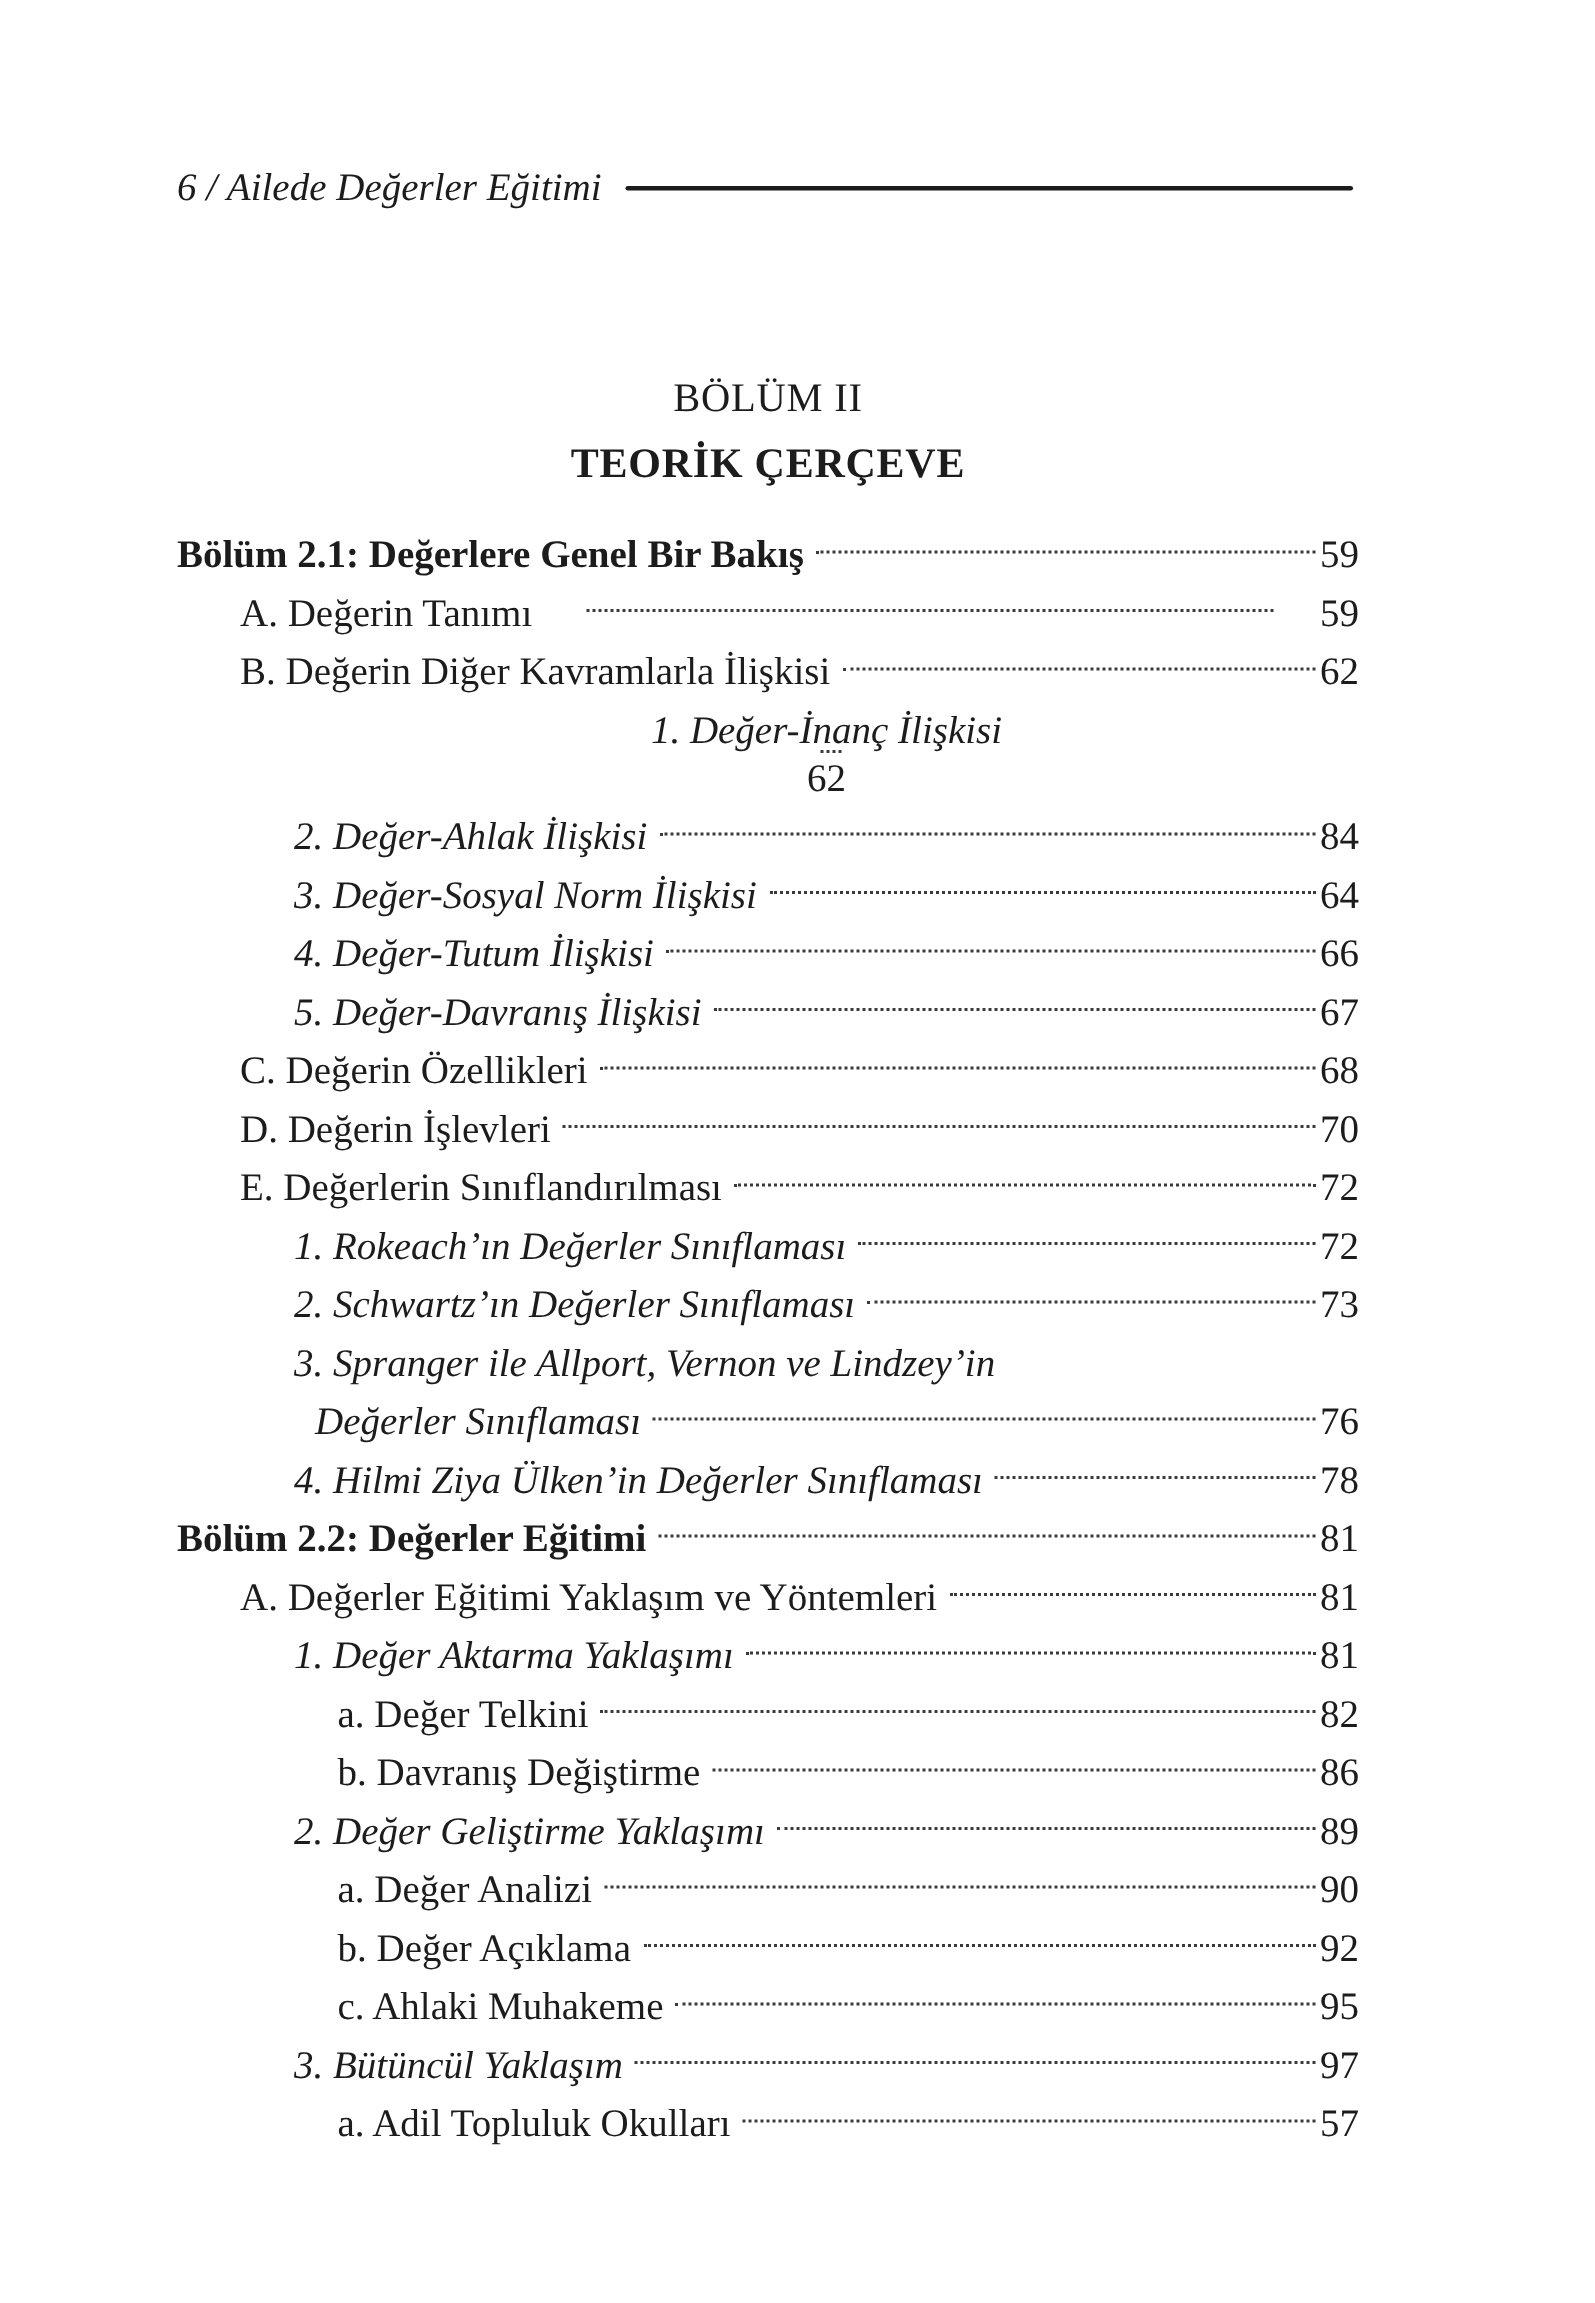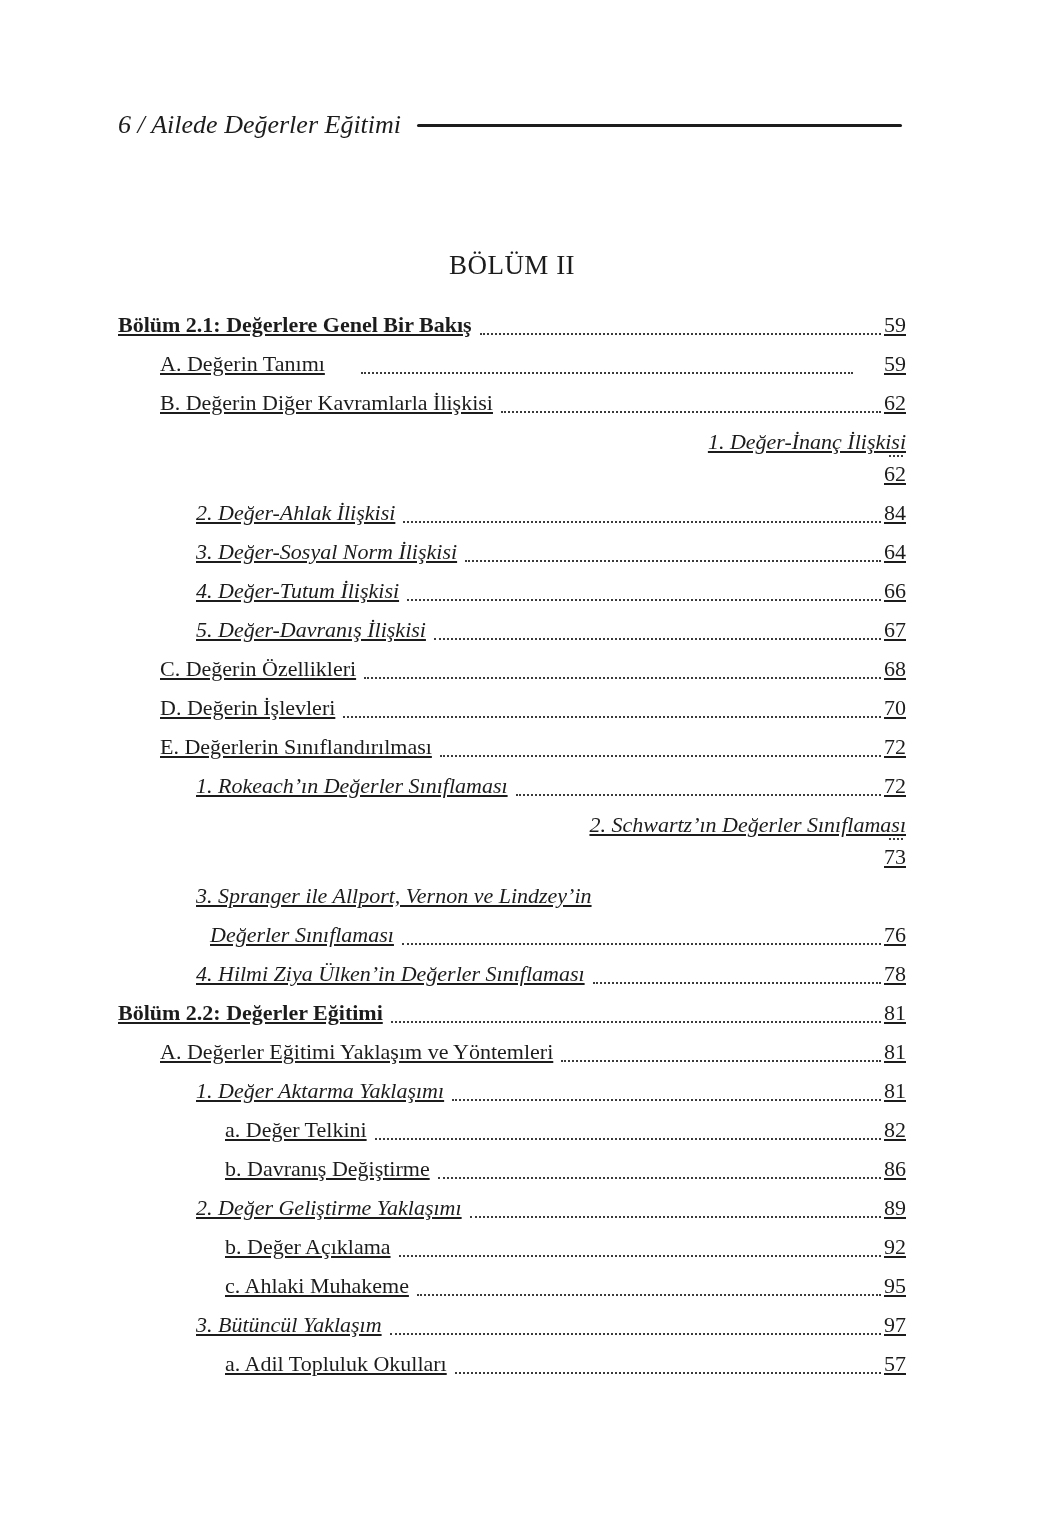--- a/index.html
+++ b/index.html
@@ -52,25 +52,24 @@
     text-align: center;
     font-size: 28px;
     font-weight: bold;
     margin-top: 13px;
     letter-spacing: 0.5px;
   }
   
   .toc { margin-top: 30px; }
   .toc-row {
     display: flex;
-    align-items: flex-end;
-    font-size: 22px;
+    align-items: center;
+    font-size: 26px;
     line-height: 27px;
     margin-bottom: 12px;
-    text-decoration: underline;
   }
   .toc-row.gap { margin-top: 9px; }
   .toc-label.bold { font-weight: bold; }
   .toc-label.italic { font-style: italic; }
   .leader {
     flex: 1 1 auto;
     min-width: 14px;
     border-bottom: 2px dotted #3a3a3a;
     margin: 0 3px 3px 8px;
   }
@@ -82,20 +81,21 @@
 <div class="page">
   <div class="content">
 
     <div class="running-header">
       <span class="pgnum">6 / </span>
       <span class="booktitle">Ailede Değerler Eğitimi</span>
       <span class="rule"></span>
     </div>
 
     <div class="kicker">BÖLÜM II</div>
+    <div class="chapter-title">TEORİK ÇERÇEVE</div>
 
     <div class="toc">
         <div class="toc-row" style="padding-left: 0px;">
           <span class="toc-label bold">Bölüm 2.1: Değerlere Genel Bir Bakış</span>
           <span class="leader"></span>
           <span class="pagenum">59</span>
         </div>
         <div class="toc-row" style="padding-left: 42px; gap: 28px;">
           <span class="toc-label normal">A. Değerin Tanımı</span>
           <span class="leader"></span>
@@ -144,21 +144,21 @@
         <div class="toc-row gap" style="padding-left: 42px;">
           <span class="toc-label normal">E. Değerlerin Sınıflandırılması</span>
           <span class="leader"></span>
           <span class="pagenum">72</span>
         </div>
         <div class="toc-row" style="padding-left: 78px;">
           <span class="toc-label italic">1. Rokeach’ın Değerler Sınıflaması</span>
           <span class="leader"></span>
           <span class="pagenum">72</span>
         </div>
-        <div class="toc-row" style="padding-left: 78px; flex-direction: column;">
+        <div class="toc-row" style="padding-left: 78px;">
           <span class="toc-label italic">2. Schwartz’ın Değerler Sınıflaması</span>
           <span class="leader"></span>
           <span class="pagenum">73</span>
         </div>
         <div class="toc-row" style="padding-left: 78px;">
           <span class="toc-label italic">3. Spranger ile Allport, Vernon ve Lindzey’in</span>
         </div>
         <div class="toc-row" style="padding-left: 92px;">
           <span class="toc-label italic">Değerler Sınıflaması</span>
           <span class="leader"></span>
@@ -193,20 +193,25 @@
           <span class="toc-label normal">b. Davranış Değiştirme</span>
           <span class="leader"></span>
           <span class="pagenum">86</span>
         </div>
         <div class="toc-row" style="padding-left: 78px;">
           <span class="toc-label italic">2. Değer Geliştirme Yaklaşımı</span>
           <span class="leader"></span>
           <span class="pagenum">89</span>
         </div>
         <div class="toc-row" style="padding-left: 107px;">
+          <span class="toc-label normal">a. Değer Analizi</span>
+          <span class="leader"></span>
+          <span class="pagenum">90</span>
+        </div>
+        <div class="toc-row" style="padding-left: 107px;">
           <span class="toc-label normal">b. Değer Açıklama</span>
           <span class="leader"></span>
           <span class="pagenum">92</span>
         </div>
         <div class="toc-row" style="padding-left: 107px;">
           <span class="toc-label normal">c. Ahlaki Muhakeme</span>
           <span class="leader"></span>
           <span class="pagenum">95</span>
         </div>
         <div class="toc-row" style="padding-left: 78px;">

